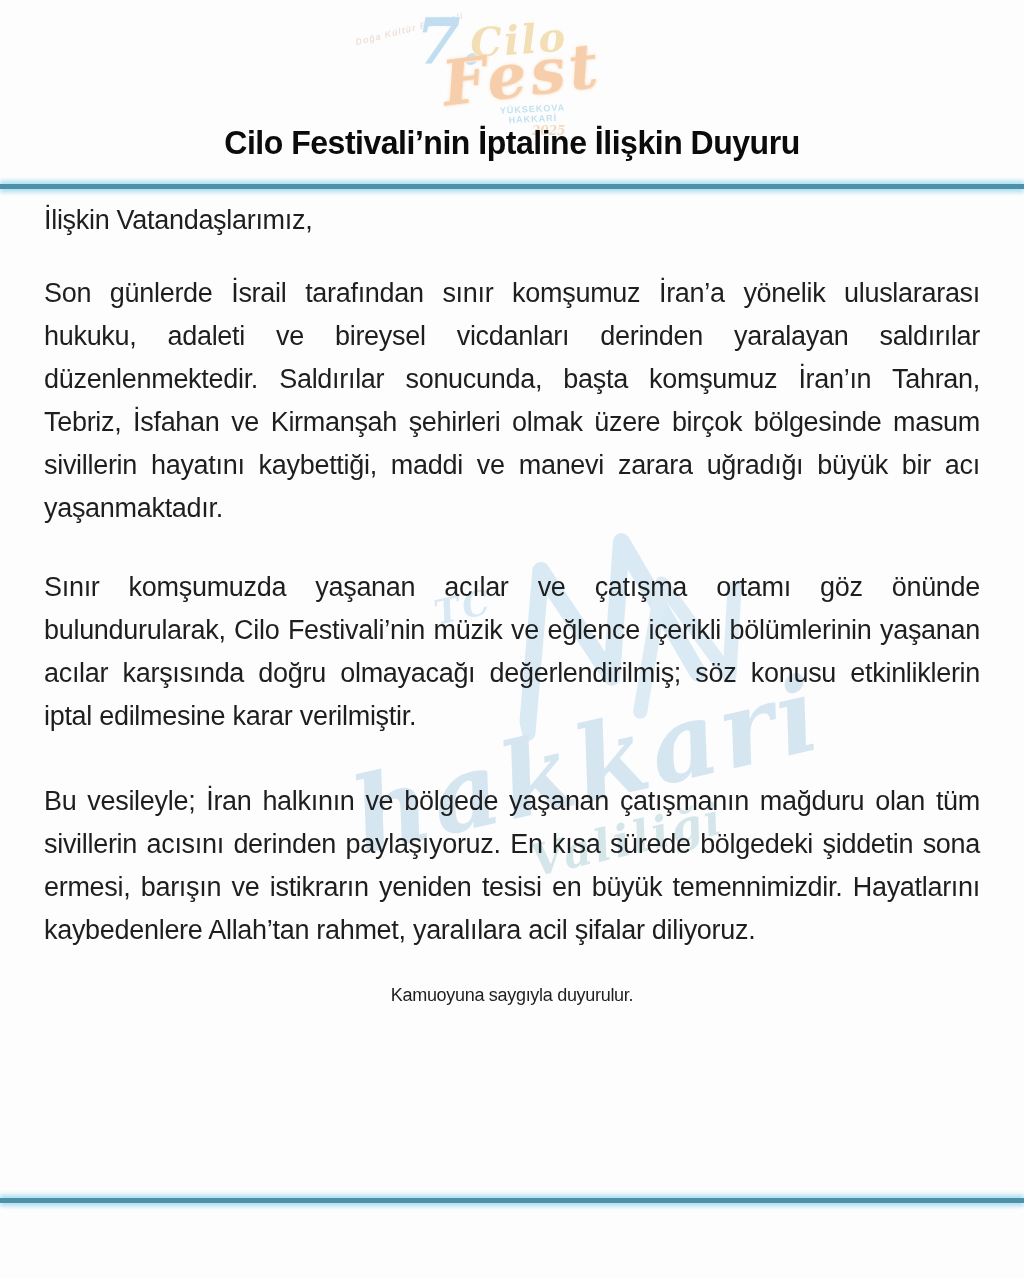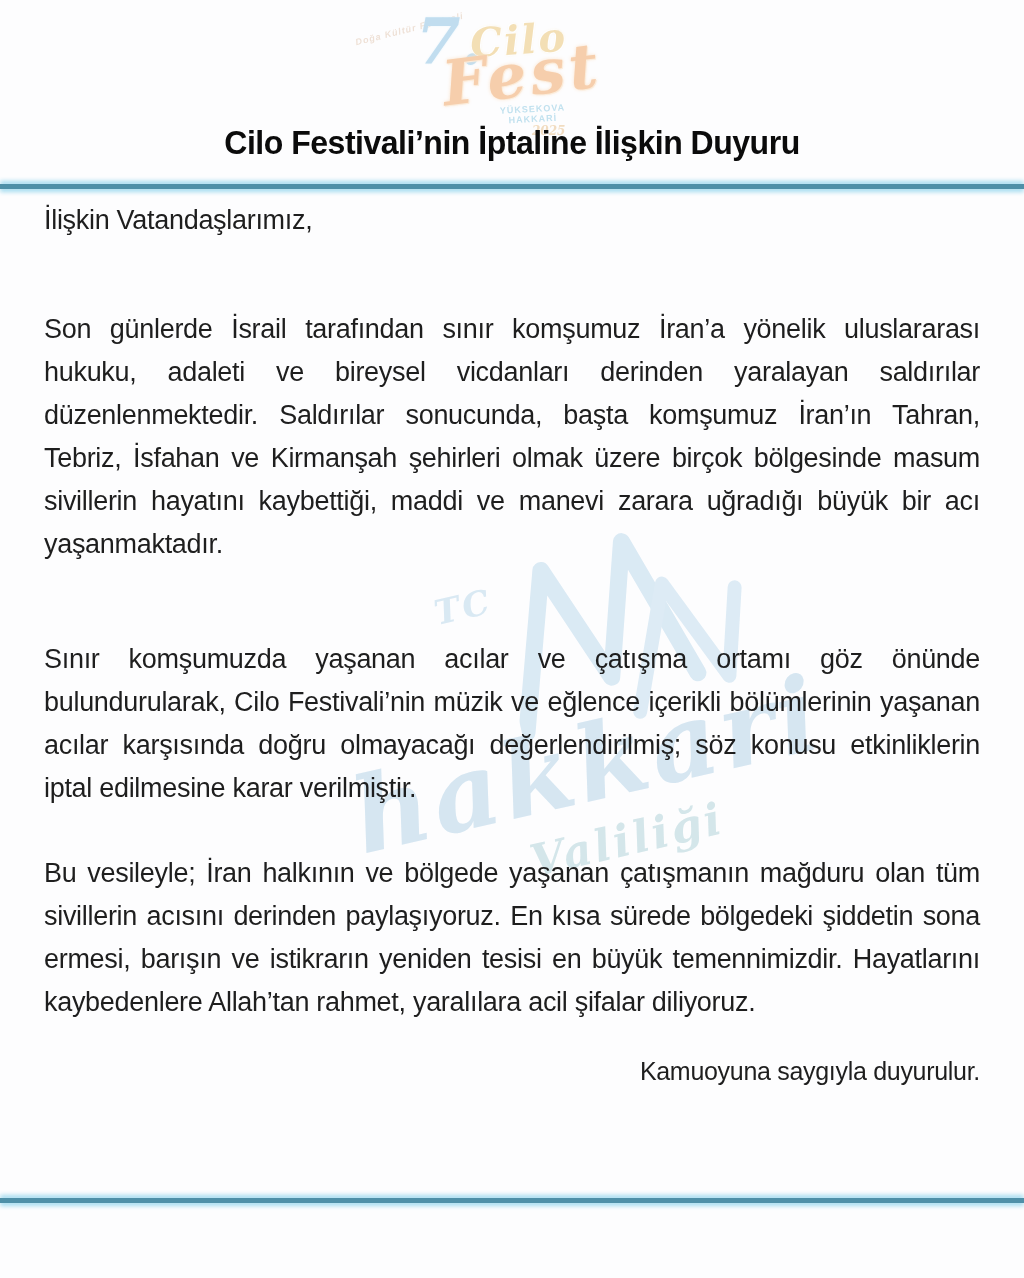--- a/index.html
+++ b/index.html
@@ -85,28 +85,28 @@
   }
 
   
   .content {
     position:absolute; top:205px; left:44px; width:936px; z-index:1;
   }
   .salutation {
     font-size:27px; letter-spacing:-.3px;
   }
   .content p.body-par {
-    margin-top:72px;
+    margin-top:36px;
     font-size:27px; line-height:43px; letter-spacing:-.3px;
     text-align:justify;
   }
   .content p.p3 { margin-top:42px; }
   .closing {
-    margin-top:33px; text-align:right;
-    font-size:25px; letter-spacing:-.3px;
+    margin-top:33px; text-align:center;
+    font-size:18px; letter-spacing:-.3px;
   }
 </style>
 </head>
 <body>
 
 <div class="watermark">
   <span class="wm-tc">TC</span>
   <svg class="wm-emblem" width="250" height="200" viewBox="0 0 250 200">
     <polyline points="5,185 55,30 100,150 140,20 185,165" fill="none" stroke="#d9e9f4" stroke-width="17" stroke-linecap="round" stroke-linejoin="round"></polyline>
     <polyline points="120,190 170,70 215,175 240,90" fill="none" stroke="#dcebf5" stroke-width="14" stroke-linecap="round" stroke-linejoin="round"></polyline>

